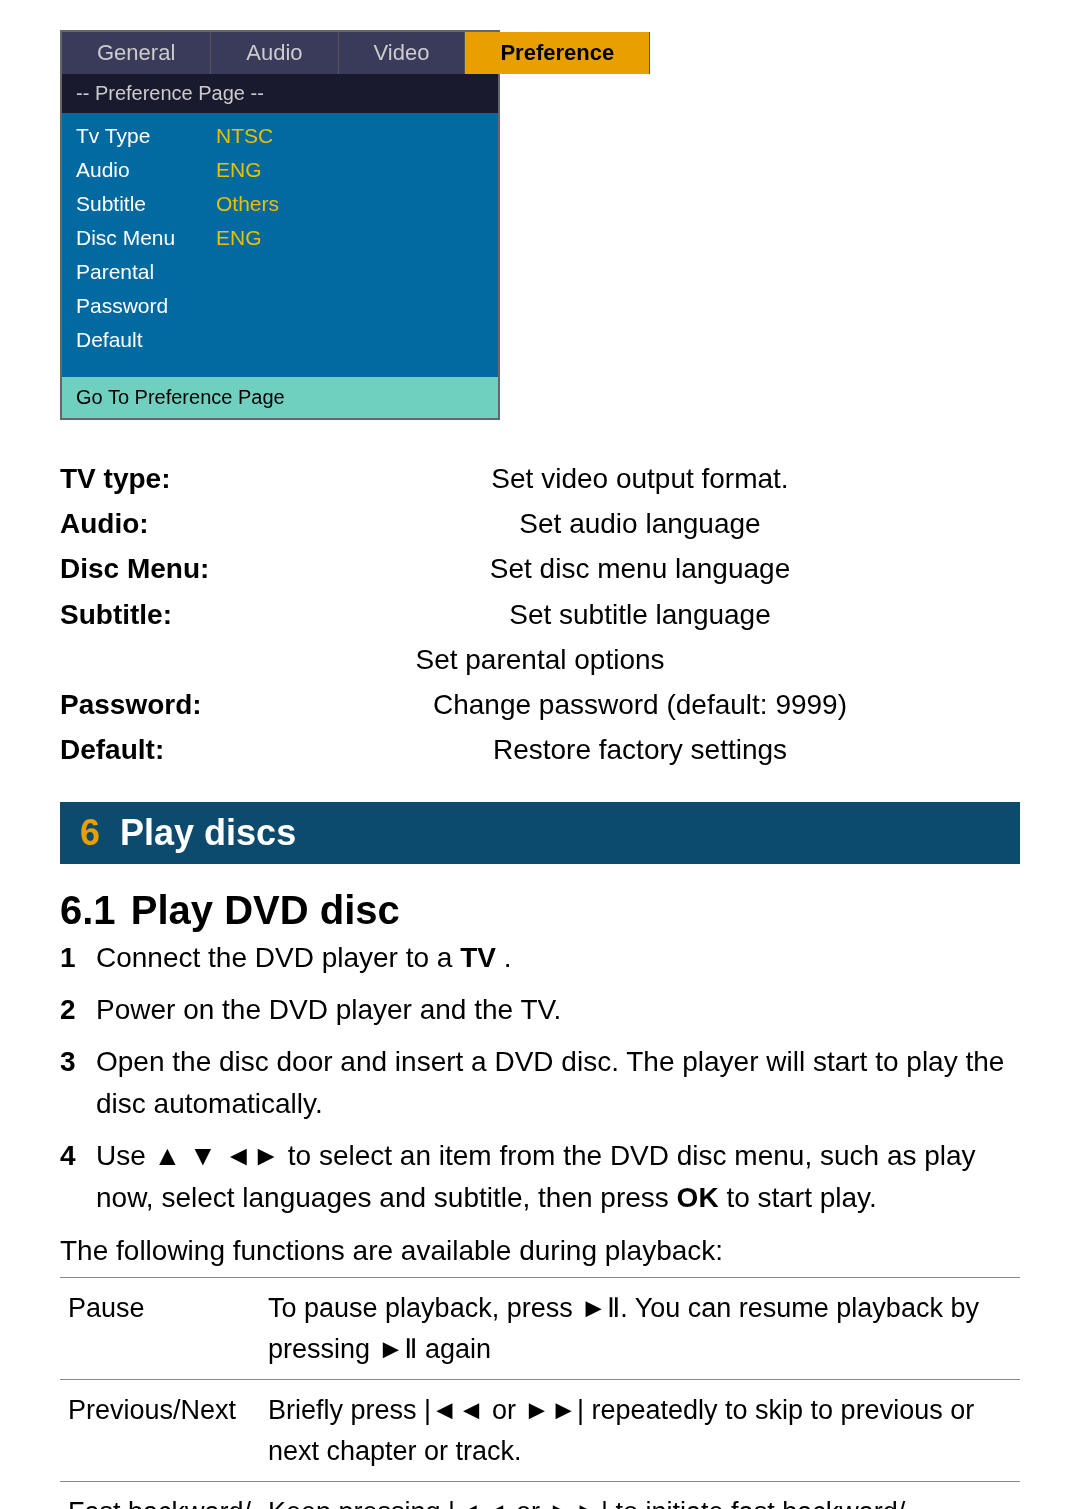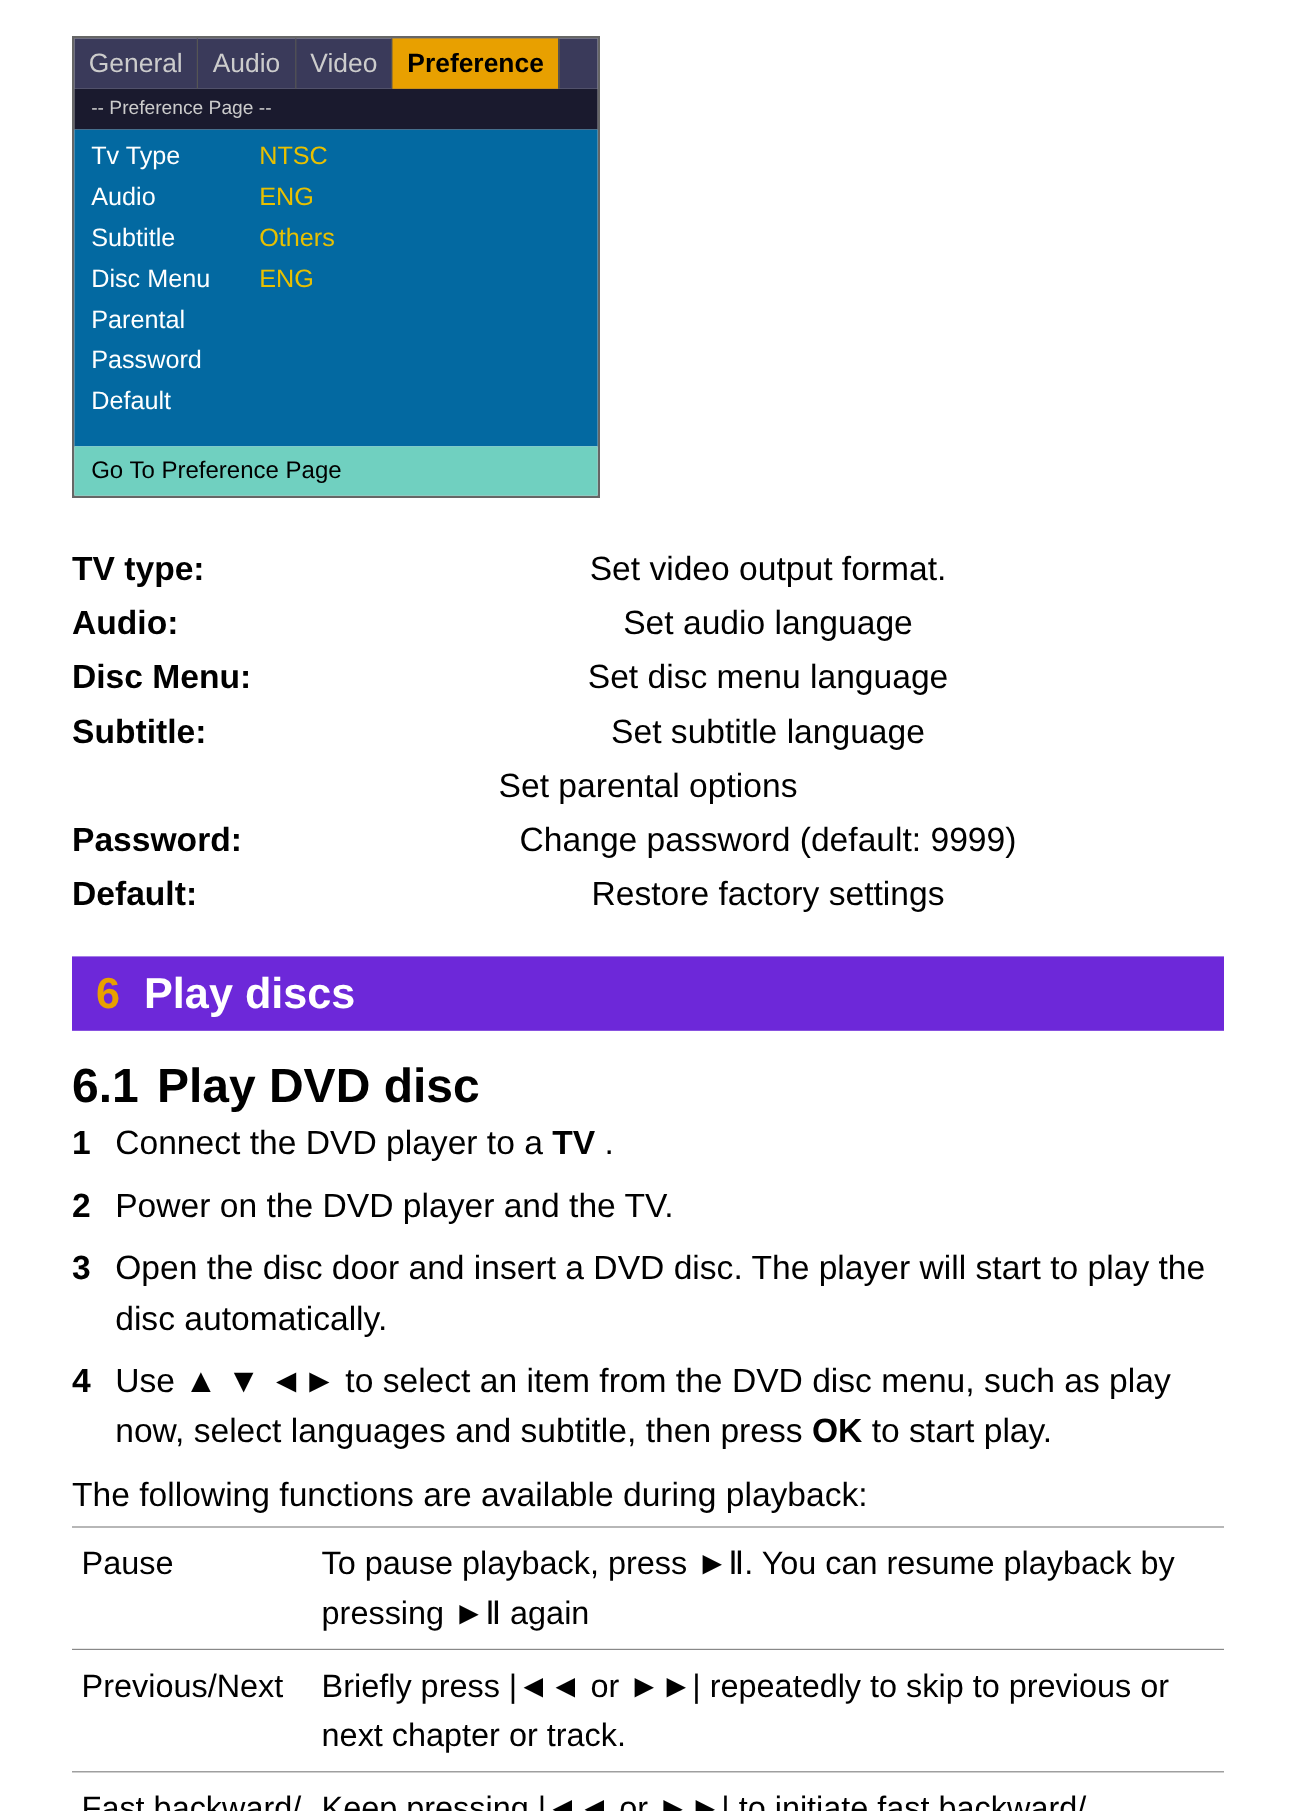--- a/index.html
+++ b/index.html
@@ -17,35 +17,35 @@
     .settings-panel {
       border: 2px solid #666;
       width: 440px;
       margin-bottom: 36px;
     }
     .tabs-row {
       display: flex;
       background: #3a3a5a;
     }
     .tab {
-      padding: 8px 12px;
+      padding: 8px 35px;
       font-size: 22px;
       color: #cccccc;
       border-right: 1px solid #555;
       cursor: pointer;
     }
     .tab.active {
       background: #e8a000;
       color: #000;
       font-weight: bold;
     }
     .panel-header {
       background: #1a1a2e;
       color: #cccccc;
-      font-size: 16px;
+      font-size: 20px;
       padding: 8px 14px;
     }
     .panel-body {
       background: #0369a1;
       padding: 6px 0;
     }
     .panel-row {
       display: flex;
       padding: 5px 14px;
       font-size: 21px;
@@ -79,21 +79,21 @@
       font-weight: bold;
       min-width: 200px;
     }
     .pref-desc {
       flex: 1;
       text-align: center;
     }
 
     
     .section-header {
-      background: #6d28d9;
+      background: #0c4a6e;
       color: #ffffff;
       font-size: 36px;
       font-weight: bold;
       padding: 10px 20px;
       margin-bottom: 24px;
     }
     .section-number {
       color: #e8a000;
       margin-right: 10px;
     }

